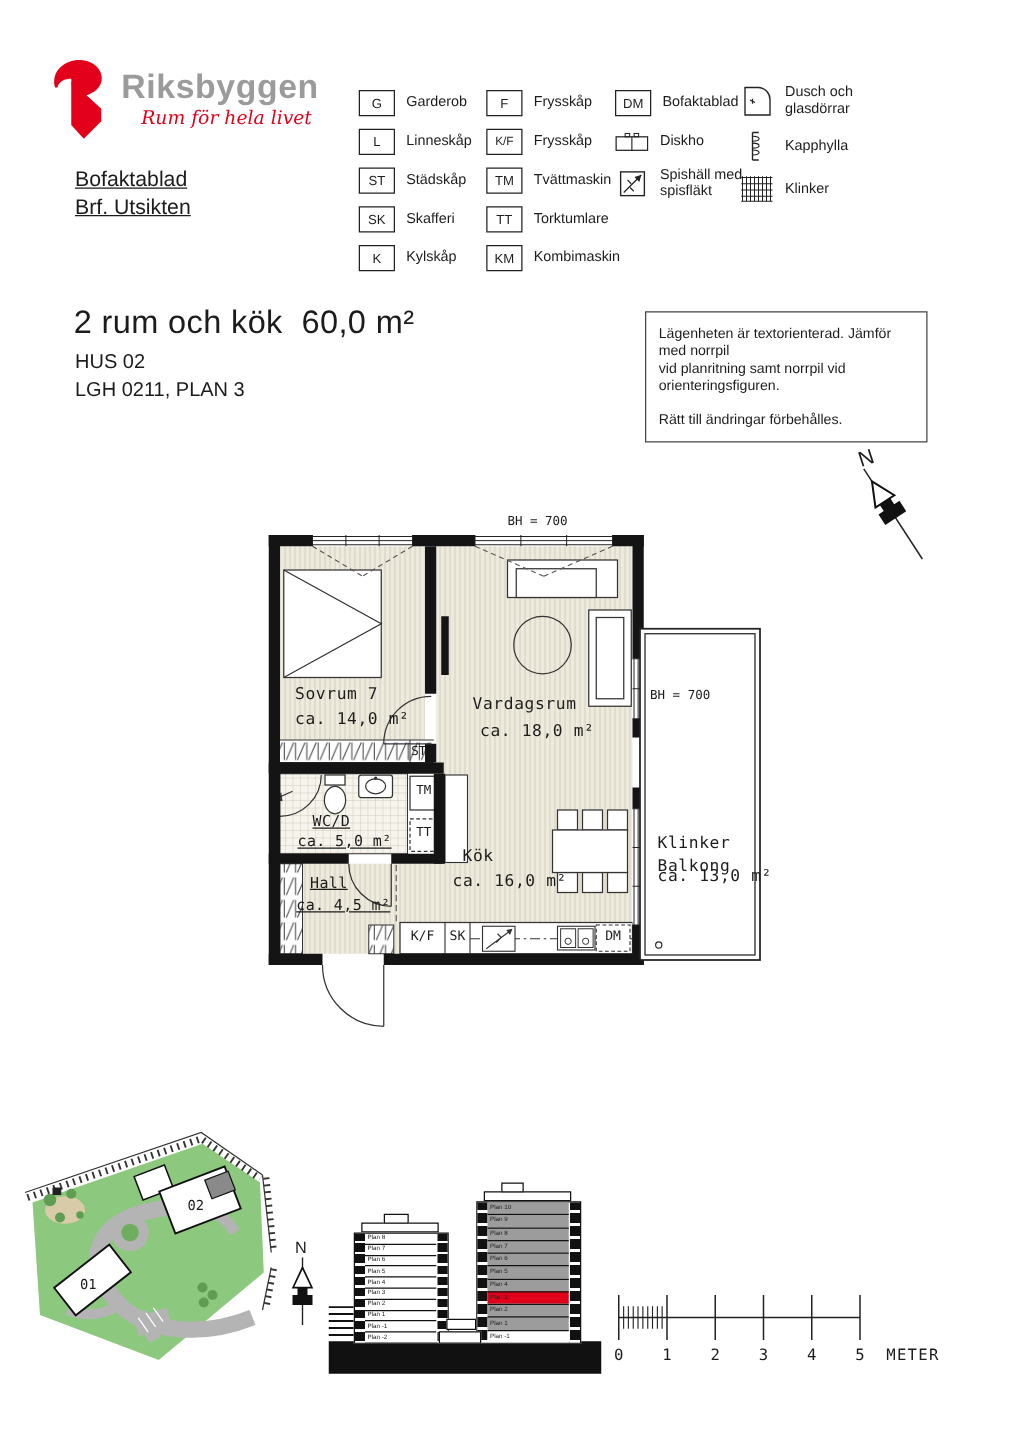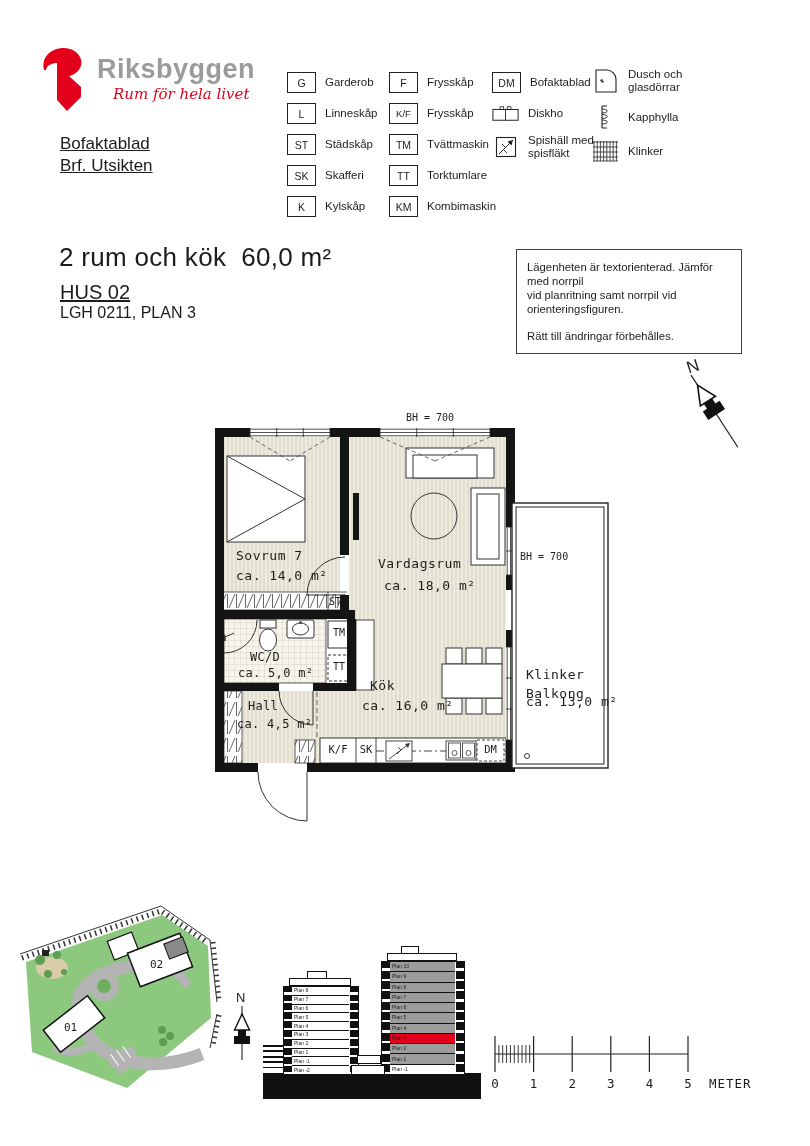--- a/index.html
+++ b/index.html
@@ -12,29 +12,29 @@
   .doc-title{font-size:17px;line-height:22px;text-decoration:underline;margin-top:20px;}
   .doc-note{font-size:11.2px;line-height:13.8px;white-space:pre-line;}
   
   .lg-row{display:flex;align-items:center;gap:9px;margin-bottom:10px;min-height:21px;}
   .lg-box{width:27px;height:19px;border:1.4px solid #222;display:flex;align-items:center;justify-content:center;
           font-size:10.5px;flex:0 0 auto;background:#fff;}
   .lg-ico{width:27px;display:flex;justify-content:center;flex:0 0 auto;}
   .lg-label{font-size:11.5px;line-height:13px;max-width:86px;}
   
   .headline{font-size:26px;letter-spacing:.3px;white-space:pre;}
-  .hus{font-size:20px;text-decoration:underline;}
+  .hus{font-size:16px;}
   .lgh{font-size:16px;}
   .notice{border:1.2px solid #444;padding:10px 10px;font-size:11.3px;line-height:14px;width:204px;}
   .notice p{margin:0;white-space:pre-line;}
   .notice p + p{margin-top:13px;}
   
   .ptxt{position:absolute;font-family:"DejaVu Sans Mono",monospace;color:#1c1c1c;white-space:pre;}
   .s13{font-size:13px;letter-spacing:.5px;}
-  .s12{font-size:12px;letter-spacing:.3px;}
+  .s12{font-size:12px;letter-spacing:.3px;text-decoration:underline;}
   .s10{font-size:10px;}
   .s105{font-size:10.5px;}
   .balc-name{white-space:pre-line;line-height:19px;}
   
   .elev{position:absolute;left:263px;top:945px;width:218px;height:158px;}
   .elev .ground{position:absolute;left:0;top:128px;width:218px;height:26px;background:#111;}
   .elev .steps{position:absolute;left:0;top:100px;width:20px;height:26px;
                background:repeating-linear-gradient(180deg,#111 0 1.5px,transparent 1.5px 5.5px);}
   .roof{position:absolute;background:#fff;border:1.5px solid #111;box-sizing:border-box;}
   .tower{position:absolute;border:1.5px solid #111;box-sizing:border-box;background:#fff;}

